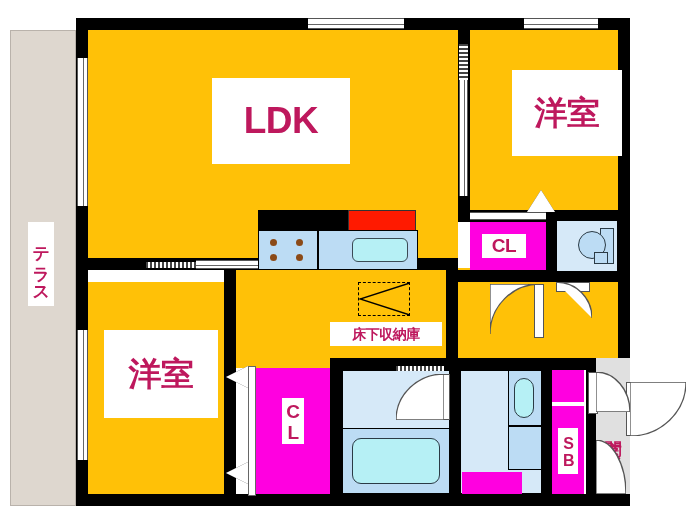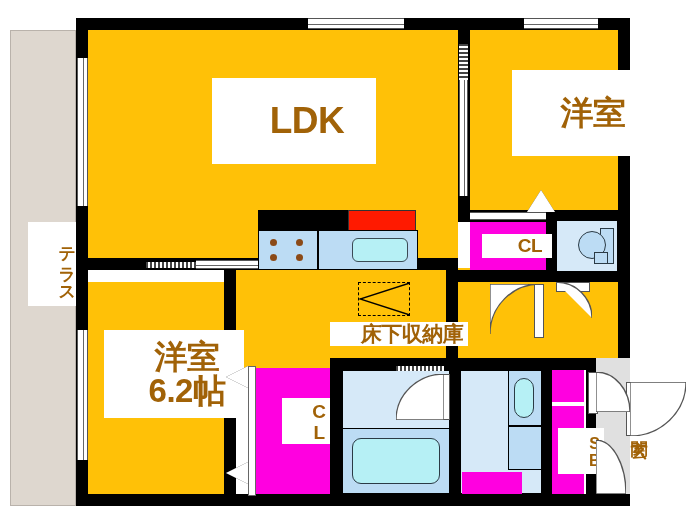--- a/index.html
+++ b/index.html
@@ -14,24 +14,24 @@
   .wall{background:#000000;}
   .white{background:#ffffff;}
   .closet{background:#FF00E0;}
   .water{background:#d6e9f8;border:1px solid #000;}
   .water2{background:#bcdcf4;border:1px solid #000;}
   .tubwater{background:#b6f0f5;}
   .genkanfloor{background:#e0e0e0;}
   .red{background:#FF1A00;}
 
   
-  .lbl{position:absolute;background:#ffffff;color:#a16207;
+  .lbl{position:absolute;background:#ffffff;color:#be185d;
        display:flex;align-items:center;justify-content:center;
        text-align:center;line-height:1.02;font-weight:bold;
-       letter-spacing:-0.5px;padding-left:26px;}
+       letter-spacing:-0.5px;}
   .lbl .l1,.lbl .l2{display:block;white-space:nowrap;}
   .vert{writing-mode:vertical-rl;text-orientation:upright;}
 
   
   .winH{background:#ffffff;border-top:1.5px solid #555;border-bottom:1.5px solid #555;}
   .winV{background:#ffffff;border-left:1.5px solid #555;border-right:1.5px solid #555;}
   .sashH{position:absolute;left:0;right:0;top:50%;height:1.5px;background:#666;}
   .sashV{position:absolute;top:0;bottom:0;left:50%;width:1.5px;background:#666;}
   .dotH{background:repeating-linear-gradient(to right,#444 0 2px,#fff 2px 4px);}
   .dotV{background:repeating-linear-gradient(to bottom,#444 0 2px,#fff 2px 4px);}
@@ -81,21 +81,20 @@
   <div class="lbl" style="left:212px;top:78px;width:138px;height:86px;flex-direction:column;font-size:37px;">
     <span class="l1">LDK</span>
   </div>
 
   <div class="lbl" style="left:512px;top:70px;width:110px;height:86px;flex-direction:column;font-size:33px;">
     <span class="l1">洋室</span>
   </div>
 
   <div class="lbl" style="left:104px;top:330px;width:114px;height:88px;flex-direction:column;font-size:33px;">
     <span class="l1">洋室</span>
-    <span class="l2">6.2帖</span>
   </div>
 
   <div class="abs closet" style="left:470px;top:222px;width:76px;height:48px;"></div>
   <div class="lbl" style="left:482px;top:234px;width:44px;height:24px;font-size:19px;">CL</div>
 
   <div class="abs closet" style="left:256px;top:368px;width:74px;height:126px;"></div>
   <div class="lbl vert" style="left:282px;top:398px;width:22px;height:46px;font-size:19px;">CL</div>
 
   <div class="abs white" style="left:248px;top:366px;width:8px;height:130px;border:1px solid #666;"></div>
   <div class="tri" style="left:226px;top:366px;border-top:11px solid transparent;border-bottom:11px solid transparent;border-right:22px solid #ffffff;filter:drop-shadow(0 0 0.6px #333);"></div>
@@ -110,21 +109,21 @@
   <div class="abs" style="left:296px;top:239px;width:7px;height:7px;border-radius:50%;background:#8b4a17;"></div>
   <div class="abs" style="left:270px;top:254px;width:7px;height:7px;border-radius:50%;background:#8b4a17;"></div>
   <div class="abs" style="left:296px;top:254px;width:7px;height:7px;border-radius:50%;background:#8b4a17;"></div>
 
   <div class="abs tubwater" style="left:352px;top:238px;width:56px;height:24px;border:1.4px solid #3a4a55;border-radius:6px;"></div>
 
   <div class="abs" style="left:358px;top:282px;width:52px;height:34px;border:1.6px dashed #000;"></div>
   <svg class="abs" style="left:358px;top:282px;width:52px;height:34px;" viewBox="0 0 52 34">
     <polyline points="52,1 2,17 52,33" fill="none" stroke="#000" stroke-width="1.4"></polyline>
   </svg>
-  <div class="lbl" style="left:330px;top:322px;width:112px;height:24px;font-size:21px;">床下収納庫</div>
+  <div class="lbl" style="left:330px;top:322px;width:112px;height:24px;font-size:14px;">床下収納庫</div>
 
   <div class="abs water" style="left:556px;top:220px;width:62px;height:52px;"></div>
   <div class="abs" style="left:600px;top:228px;width:14px;height:36px;background:#bcdcf4;border:1px solid #2b3b45;"></div>
   <div class="abs" style="left:578px;top:231px;width:28px;height:28px;border-radius:50%;background:#bcdcf4;border:1.3px solid #2b3b45;"></div>
   <div class="abs" style="left:594px;top:252px;width:14px;height:12px;background:#bcdcf4;border:1px solid #2b3b45;"></div>
 
   <div class="panel" style="left:556px;top:282px;width:32px;height:8px;"></div>
   <svg class="abs" style="left:556px;top:282px;width:36px;height:38px;" viewBox="0 0 36 38">
     <path d="M0,0 A36,36 0 0 1 36,36" fill="#ffffff" stroke="#555" stroke-width="1.3"></path>
     <line x1="0" y1="0" x2="0" y2="0" stroke="#555"></line>

